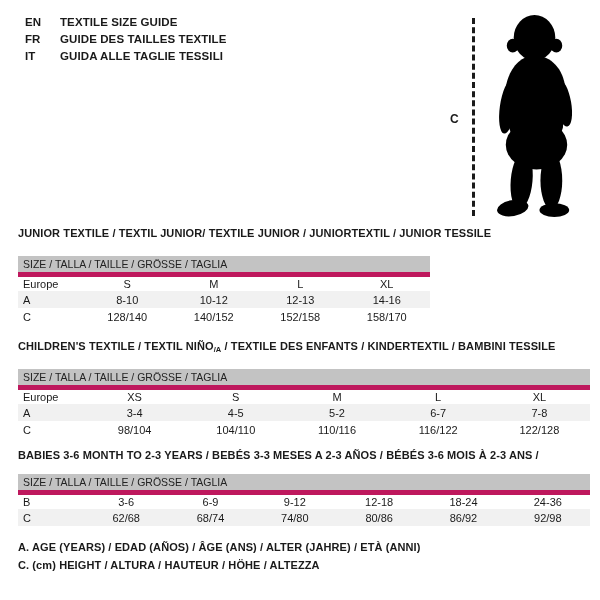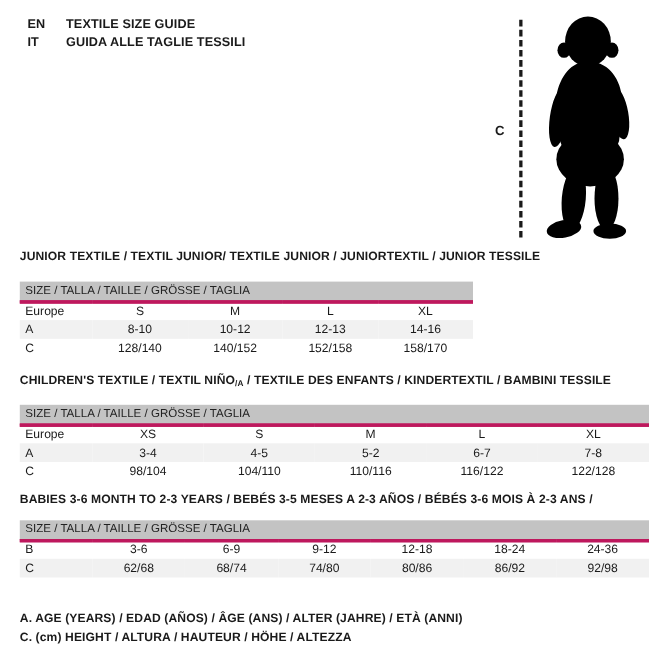--- a/index.html
+++ b/index.html
@@ -37,46 +37,50 @@
   table.size-table { border-collapse:collapse; table-layout:fixed; margin-top:12px; }
   table.t1 { width:412px; margin-top:16px; }
   table.t2 { width:572px; }
   table.t3 { width:572px; }
   table.size-table th {
     background:#c3c3c3;
     color:#222222;
     font-size:10.5px; font-weight:400;
     text-align:left; padding:0 0 0 5px;
     height:18px;
-    border-bottom:3px solid #be185d;
+    border-bottom:5px solid #be185d;
   }
   table.size-table td {
     height:17px;
     font-size:11px; font-weight:400;
     text-align:center; vertical-align:middle;
     white-space:nowrap;
   }
   table.size-table td.rowlabel { text-align:left; padding-left:5px; }
   table.size-table col.labelcol { width:66px; }
   table.size-table tbody tr:nth-child(2) td { background:#f1f1f1; }
 
   
-  .notes { margin-top:28px; }
+  .notes { margin-top:12px; }
   .note-line { font-size:11px; font-weight:700; line-height:18px; letter-spacing:0.1px; }
 </style>
 </head>
 <body>
 
 <div class="page">
 
   <div class="top">
     <div class="lang-list">
       <div class="lang-row">
         <span class="lang-code">EN</span>
         <span class="lang-text">TEXTILE SIZE GUIDE</span>
+      </div>
+      <div class="lang-row">
+        <span class="lang-code">FR</span>
+        <span class="lang-text">GUIDE DES TAILLES TEXTILE</span>
       </div>
       <div class="lang-row">
         <span class="lang-code">IT</span>
         <span class="lang-text">GUIDA ALLE TAGLIE TESSILI</span>
       </div>
     </div>
 
     <div class="figure">
       <span class="c-label">C</span>
       <div class="dash-line"></div>
@@ -180,21 +184,21 @@
           <td>110/116</td>
           <td>116/122</td>
           <td>122/128</td>
         </tr>
       </tbody>
     </table>
   </div>
 
   <div>
     <div class="tbl-title t3-title">
-      <div>BABIES 3-6 MONTH TO 2-3 YEARS / BEBÉS 3-5 MESES A 2-3 AÑOS / BÉBÉS 3-6 MOIS À 2-3 ANS /</div>
+      <div>BABIES 3-6 MONTH TO 2-3 YEARS / BEBÉS 3-3 MESES A 2-3 AÑOS / BÉBÉS 3-6 MOIS À 2-3 ANS /</div>
     </div>
     <table class="size-table t3">
       <colgroup>
           <col class="labelcol">
           <col>
           <col>
           <col>
           <col>
           <col>
           <col>

